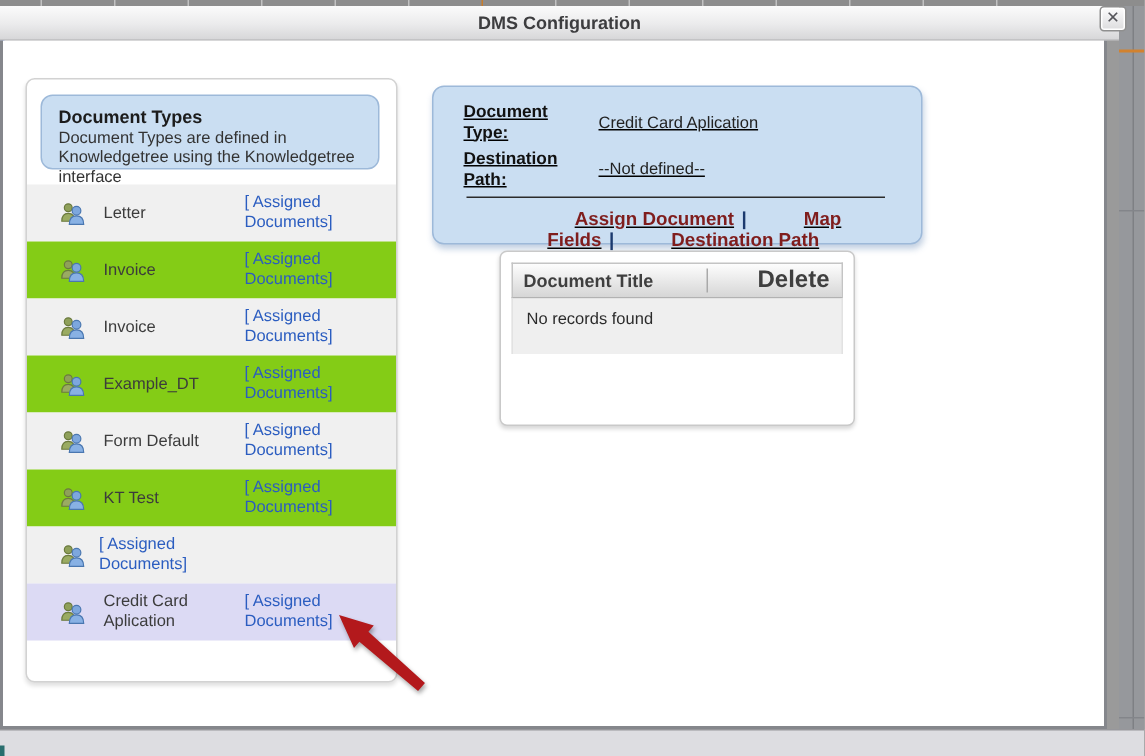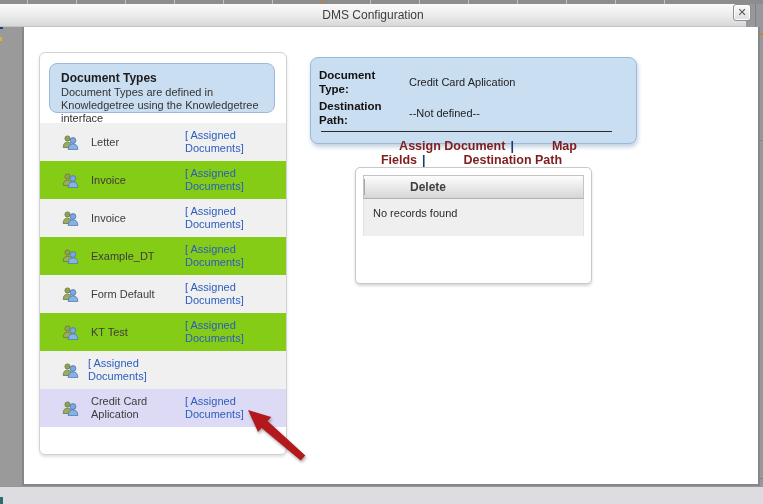--- a/index.html
+++ b/index.html
@@ -18,66 +18,66 @@
   .bg-right .hline2 { position:absolute; left:0; top:474px; width:17px; height:1px; background:#83858a; }
   .bg-left { position:absolute; left:0; top:27px; width:7px; height:459px; background:#9a9a9a; }
   .bg-left .bit-blue { position:absolute; left:0; top:-1px; width:3px; height:3px; background:#1f3f8f; }
   .bg-left .bit-yellow { position:absolute; left:0; top:10px; width:2px; height:4px; background:#d8b23a; }
   .bg-bottom { position:absolute; left:0; top:486px; width:763px; height:18px; background:#dddde1; border-top:1px solid #97979b; }
   .bg-bottom .bit-teal { position:absolute; left:0; bottom:0; width:3px; height:7px; background:#2a6e6e; }
 
   
   .titlebar { position:absolute; left:0; top:4px; width:746px; height:23px;
     background:linear-gradient(#fbfbfb,#ebebec 55%,#d7d7d9); border-bottom:1px solid #c3c3c5;
-    text-align:center; font-size:12px; font-weight:normal; color:#3d3d3f; line-height:23px; }
+    text-align:center; font-size:12px; font-weight:bold; color:#3d3d3f; line-height:23px; }
   .close-btn { position:absolute; left:733px; top:4px; width:18px; height:17px;
     border:1px solid #8f8f8f; border-radius:3px; background:linear-gradient(#fdfdfd,#dcdcde);
     box-shadow:inset 0 0 0 1px #ffffff; font-size:11px; font-weight:bold; color:#55555a;
     line-height:15px; text-align:center; cursor:pointer; }
-  .dialog-body { position:absolute; left:22px; top:27px; width:738px; height:459px;
+  .dialog-body { position:absolute; left:0; top:27px; width:738px; height:459px;
     background:#ffffff; border:2px solid #85878c; border-top:none; }
 
   
   .left-card { position:absolute; left:15px; top:25px; width:248px; height:403px;
     background:#fff; border:1px solid #d2d2d2; border-radius:6px;
     box-shadow:0 2px 3px rgba(0,0,0,0.12); overflow:hidden; }
   .blue-box { background:#cadef2; border:1px solid #9db9d9; border-radius:8px; }
   .left-card .blue-box { margin:10px 11px 0 9px; height:50px; padding:7px 10px 0 11px; }
   .blue-box h2 { font-size:12px; color:#1c1c1c; margin-bottom:1px; }
   .blue-box .desc { font-size:11px; line-height:13px; color:#333; }
   .dt-list { margin-top:10px; }
   .dt-row { display:flex; align-items:center; min-height:38px; background:#84cc16; }
   .dt-row.alt { background:#f0f0f0; }
   .dt-row.selected { background:#dcdaf4; }
   .dt-icon { width:20px; margin-left:22px; flex:none; display:flex; align-items:center; }
   .dt-name { width:88px; margin-left:9px; font-size:11px; line-height:13px; color:#3c3c3c; flex:none; }
   .dt-link { display:block; width:70px; margin-left:6px; font-size:11px; line-height:13px;
     color:#2b5dc0; text-decoration:none; flex:none; }
 
   
-  .detail-box { position:absolute; left:286px; top:30px; width:327px; height:87px;
-    padding:8px 12px 0 8px; box-shadow:1px 3px 4px rgba(120,150,190,0.45); }
+  .detail-box { position:absolute; left:286px; top:30px; width:327px; height:106px;
+    padding:8px 12px 0 20px; box-shadow:1px 3px 4px rgba(120,150,190,0.45);text-decoration:underline; }
   .detail-grid { display:grid; grid-template-columns:84px 1fr; column-gap:6px; }
   .detail-grid .lbl { font-size:11.5px; font-weight:bold; color:#111; line-height:14px;
     display:flex; align-items:center; }
   .detail-grid .val { font-size:11px; color:#222; display:flex; align-items:center; }
   .detail-grid .row-h { min-height:31px; }
   .detail-box hr { border:none; border-top:1px solid #2b2b2b; margin:3px 12px 0 2px; }
   .detail-actions { margin-top:7px; text-align:center; font-size:12.5px; font-weight:bold; }
   .detail-actions a { color:#7f1d1d; text-decoration:none;margin-left:33px; }
   .detail-actions .sep { color:#1c3a6e; padding:0 5px; }
 
   
   .table-card { position:absolute; left:331px; top:140px; width:237px; height:117px;
     background:#fff; border:1px solid #c9c9c9; border-radius:5px;
     box-shadow:0 2px 3px rgba(0,0,0,0.16); padding:7px; }
   .grid-head { display:flex; height:24px; align-items:center;
     background:linear-gradient(#fdfdfd,#d6d6d6); border:1px solid #c4c4c4; border-bottom:1px solid #b2b2b2; }
   .grid-head .col-title { flex:1; font-size:12px; font-weight:bold; color:#3f3f3f; padding-left:7px; }
-  .grid-head .col-delete { width:90px; font-size:12px; font-weight:bold; color:#3f3f3f;
+  .grid-head .col-delete { width:90px; font-size:16px; font-weight:bold; color:#3f3f3f;
     text-align:right; padding-right:8px; border-left:1px solid #a9a9a9; height:16px; line-height:16px; }
   .grid-empty { height:37px; background:#efefef; font-size:11px; color:#2b2b2b; padding:8px 0 0 9px;
     border-left:1px solid #e2e2e2; border-right:1px solid #e2e2e2; }
   .grid-rest { height:40px; background:#fff; }
 
   
   .arrow-wrap { position:absolute; left:213px; top:371px; width:80px; height:68px; pointer-events:none; }
 </style>
 </head>
 <body>
@@ -242,20 +242,21 @@
         <div class="val row-h">--Not defined--</div>
       </div>
       <hr>
       <div class="detail-actions">
         <a href="#">Assign Document</a><span class="sep">|</span><a href="#">Map Fields</a><span class="sep">|</span><a href="#">Destination Path</a>
       </div>
     </div>
 
     <div class="table-card">
       <div class="grid-head">
+        <div class="col-title">Document Title</div>
         <div class="col-delete">Delete</div>
       </div>
       <div class="grid-empty">No records found</div>
       <div class="grid-rest"></div>
     </div>
 
     <div class="arrow-wrap">
       <svg width="80" height="68" viewBox="0 0 80 68" style="filter:drop-shadow(1.5px 2px 1.5px rgba(0,0,0,0.35));">
         <polygon points="11,12 34.2,19 30.6,23.1 68.3,57.4 63.7,62.6 24.6,29.9 21,34" fill="#b3191c"></polygon>
       </svg>

